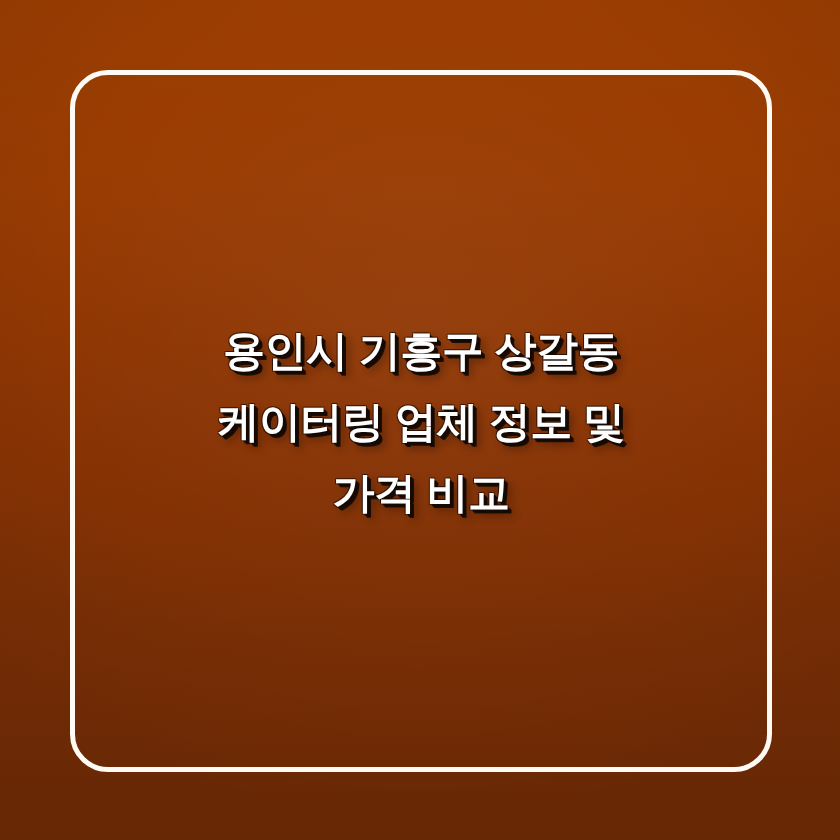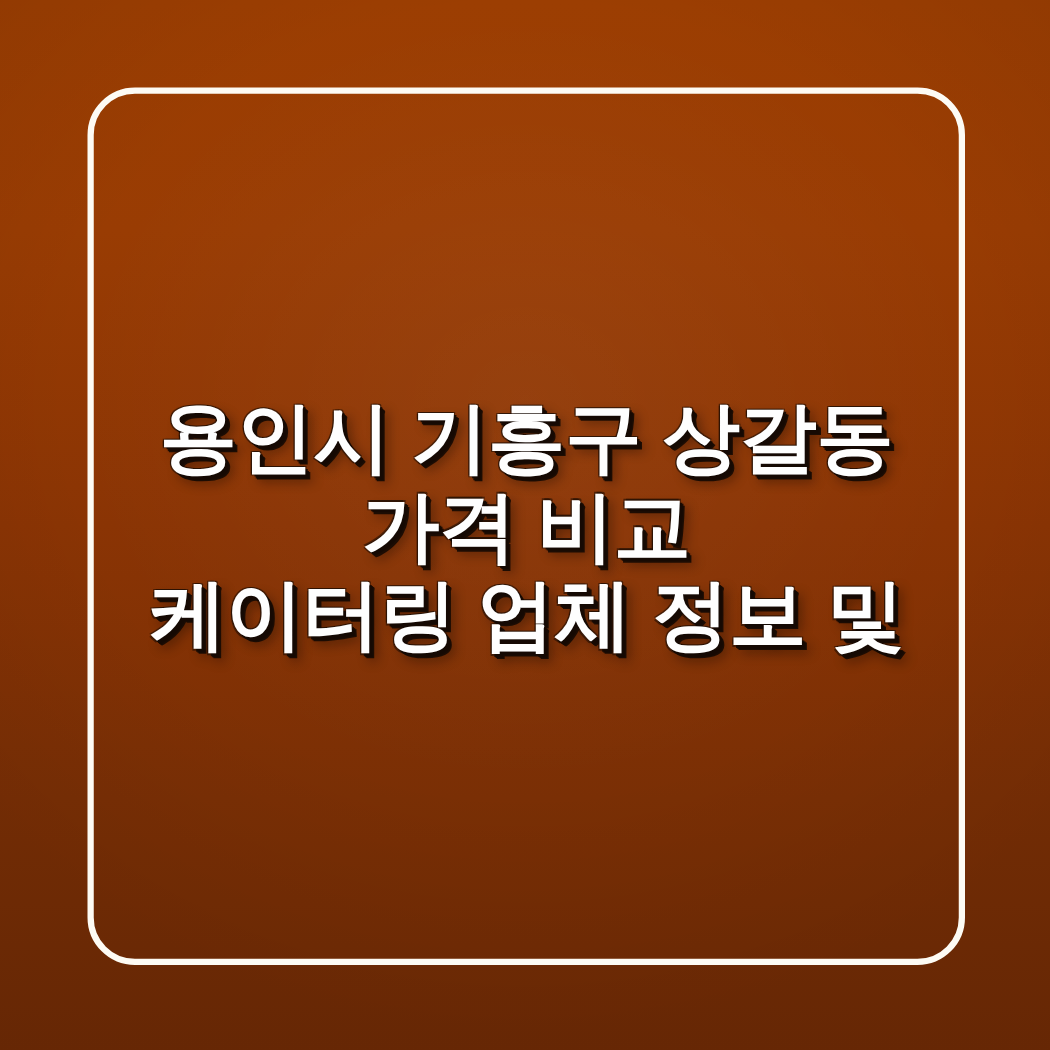--- a/index.html
+++ b/index.html
@@ -68,21 +68,21 @@
     padding: 0 26px;
   }
 
   .headline {
     margin: 0;
     width: 100%;
     text-align: center;
     color: #fefefe;
     font-family: "Liberation Sans", "DejaVu Sans", sans-serif;
     font-weight: 700;
-    font-size: 62px;
+    font-size: 42px;
     line-height: 71px;
     letter-spacing: -0.5px;
     word-break: keep-all;
     text-shadow:
        4px 4px 0 rgba(22, 10, 3, 0.92),
        3px 3px 0 rgba(22, 10, 3, 0.92),
        2px 2px 0 rgba(22, 10, 3, 0.92),
       -1px -1px 0 rgba(24, 11, 4, 0.55),
        1px -1px 0 rgba(24, 11, 4, 0.55),
       -1px  1px 0 rgba(24, 11, 4, 0.55),
@@ -98,18 +98,18 @@
 
 <div class="banner">
 
   <div class="banner-sheen"></div>
 
   <div class="frame"></div>
 
   <div class="headline-wrap">
     <h1 class="headline">
       <span class="line">용인시 기흥구 상갈동</span>
+      <span class="line">케이터링 업체 정보 및</span>
       <span class="line">가격 비교</span>
-      <span class="line">케이터링 업체 정보 및</span>
     </h1>
   </div>
 
 </div>
 
 </body></html>

